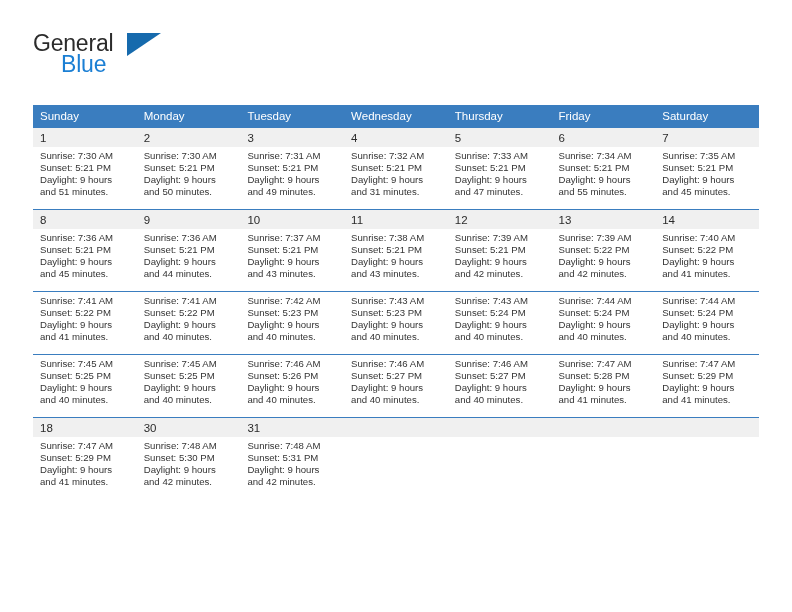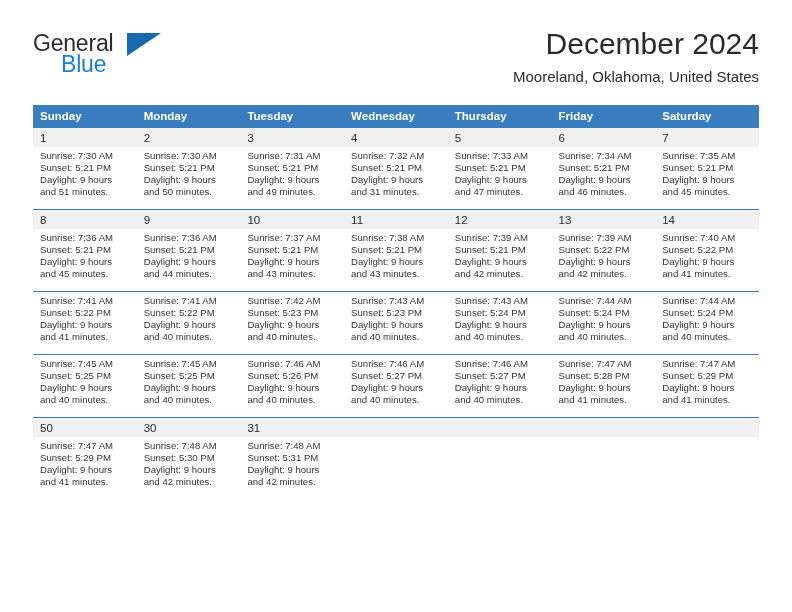--- a/index.html
+++ b/index.html
@@ -95,21 +95,21 @@
     width: 726px;
     border-collapse: collapse;
     table-layout: fixed;
   }
   .calendar col { width: 103.71px; }
 
   .dow-row th {
     background: #3a7dbf;
     color: #ffffff;
     font-size: 11.5px;
-    font-weight: bold;
+    font-weight: normal;
     text-align: left;
     padding: 5px 0 6px 7px;
     height: 19px;
     box-sizing: border-box;
     border: none;
   }
 
   .daynum-row td {
     background: #f0f0f0;
     font-size: 11.5px;
@@ -154,24 +154,20 @@
 <div class="page">
 
   <div class="header">
 
     <div class="brand">
       <span class="brand-general">General</span>
       <span class="brand-triangle"></span>
       <span class="brand-blue">Blue</span>
     </div>
 
-    <div class="title-block">
-      <h1 class="month-title">December 2024</h1>
-      <h2 class="location-title">Mooreland, Oklahoma, United States</h2>
-    </div>
 
   </div>
 
   <table class="calendar">
     <colgroup>
       <col>
         <col>
         <col>
         <col>
         <col>
@@ -228,21 +224,21 @@
         <td>
           <div class="line">Sunrise: 7:33 AM</div>
           <div class="line">Sunset: 5:21 PM</div>
           <div class="line">Daylight: 9 hours</div>
           <div class="line">and 47 minutes.</div>
         </td>
         <td>
           <div class="line">Sunrise: 7:34 AM</div>
           <div class="line">Sunset: 5:21 PM</div>
           <div class="line">Daylight: 9 hours</div>
-          <div class="line">and 46 minutes.</div>
+          <div class="line">and 55 minutes.</div>
         </td>
         <td>
           <div class="line">Sunrise: 7:35 AM</div>
           <div class="line">Sunset: 5:21 PM</div>
           <div class="line">Daylight: 9 hours</div>
           <div class="line">and 45 minutes.</div>
         </td>
       </tr>
       <tr class="sep-row">
         <td colspan="7">
@@ -403,21 +399,21 @@
           <div class="line">and 41 minutes.</div>
         </td>
       </tr>
       <tr class="sep-row">
         <td colspan="7">
             <div class="rule"></div>
           </td>
       </tr>
 
       <tr class="daynum-row">
-        <td>50</td>
+        <td>18</td>
         <td>30</td>
         <td>31</td>
         <td class="empty"></td>
         <td class="empty"></td>
         <td class="empty"></td>
         <td class="empty"></td>
       </tr>
       <tr class="info-row">
         <td>
           <div class="line">Sunrise: 7:47 AM</div>

